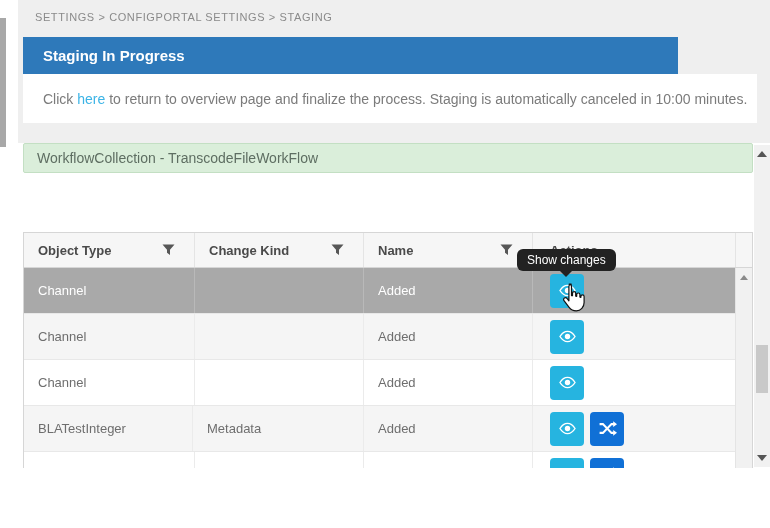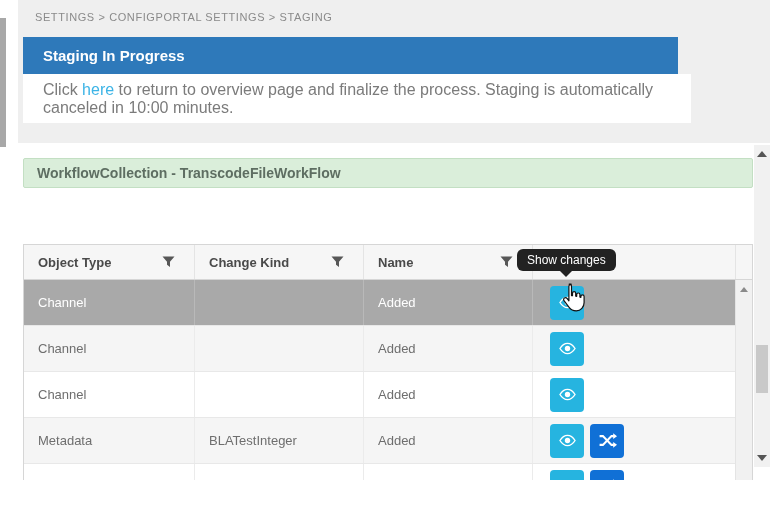--- a/index.html
+++ b/index.html
@@ -12,35 +12,35 @@
 
   
   .top-panel{position:absolute;left:18px;top:0;width:752px;height:143px;background:#efefef;}
   .breadcrumb{position:absolute;left:17px;top:11px;font-size:11px;letter-spacing:.6px;color:#8a8a8a;cursor:pointer;}
   .title-bar{
     position:absolute;left:5px;top:37px;width:655px;height:37px;box-sizing:border-box;
     background:var(--accent,#2e79ba);color:#fff;font-size:15px;font-weight:bold;
     display:flex;align-items:center;padding-left:20px;
   }
   .msg-box{
-    position:absolute;left:5px;top:74px;width:668px;height:49px;box-sizing:border-box;
-    background:#fff;color:#7b7b7b;font-size:16px;display:flex;align-items:center;padding-left:20px;
+    position:absolute;left:5px;top:74px;width:734px;height:49px;box-sizing:border-box;
+    background:#fff;color:#7b7b7b;font-size:14px;display:flex;align-items:center;padding-left:20px;
   }
   .msg-box .link{color:var(--link,#3cb4e6);cursor:pointer;}
 
   
   .workflow-banner{
-    position:absolute;left:23px;top:158px;width:730px;height:30px;box-sizing:border-box;
+    position:absolute;left:23px;top:143px;width:730px;height:30px;box-sizing:border-box;
     background:var(--success-bg,#daeeda);border:1px solid var(--success-border,#c3dfc3);
-    display:flex;align-items:center;padding-left:13px;font-size:14px;color:#5e6e62;border-radius:2px;font-weight:bold;
+    display:flex;align-items:center;padding-left:13px;font-size:14px;color:#5e6e62;border-radius:2px;
   }
 
   
   .grid{
-    position:absolute;left:23px;top:244px;width:730px;height:236px;box-sizing:border-box;
+    position:absolute;left:23px;top:232px;width:730px;height:236px;box-sizing:border-box;
     background:#fff;border:1px solid #d6d6d6;border-bottom:none;overflow:hidden;
   }
   .grid-header{display:flex;height:35px;background:#f6f6f6;border-bottom:1px solid #d6d6d6;box-sizing:border-box;}
   .th{
     display:flex;align-items:center;justify-content:space-between;box-sizing:border-box;
     padding:0 19px 0 14px;font-size:13px;font-weight:600;color:#4a4a4a;
     border-right:1px solid #e4e4e4;cursor:pointer;
   }
   .col-0{width:171px;}.col-1{width:169px;}.col-2{width:169px;}
   .col-3{flex:1;border-right:none;}
@@ -181,22 +181,22 @@
     <div class="td col-3">
               <button class="action-btn btn-eye">
     <svg width="19" height="19" viewBox="0 0 24 24">
       <path d="M12 5.5 C6.5 5.5 2.5 12 2.5 12 S6.5 18.5 12 18.5 21.5 12 21.5 12 17.5 5.5 12 5.5 Z" fill="none" stroke="#fff" stroke-width="1.8"></path>
       <circle cx="12" cy="12" r="3.4" fill="#fff"></circle>
     </svg>
   </button>
             </div>
   </div>
           <div class="tr alt">
+    <div class="td col-1">BLATestInteger</div>
     <div class="td col-0">Metadata</div>
-    <div class="td col-1">BLATestInteger</div>
     <div class="td col-2">Added</div>
     <div class="td col-3">
               <button class="action-btn btn-eye">
     <svg width="19" height="19" viewBox="0 0 24 24">
       <path d="M12 5.5 C6.5 5.5 2.5 12 2.5 12 S6.5 18.5 12 18.5 21.5 12 21.5 12 17.5 5.5 12 5.5 Z" fill="none" stroke="#fff" stroke-width="1.8"></path>
       <circle cx="12" cy="12" r="3.4" fill="#fff"></circle>
     </svg>
   </button>
               <button class="action-btn btn-shuffle">
     <svg width="19" height="19" viewBox="0 0 24 24">

